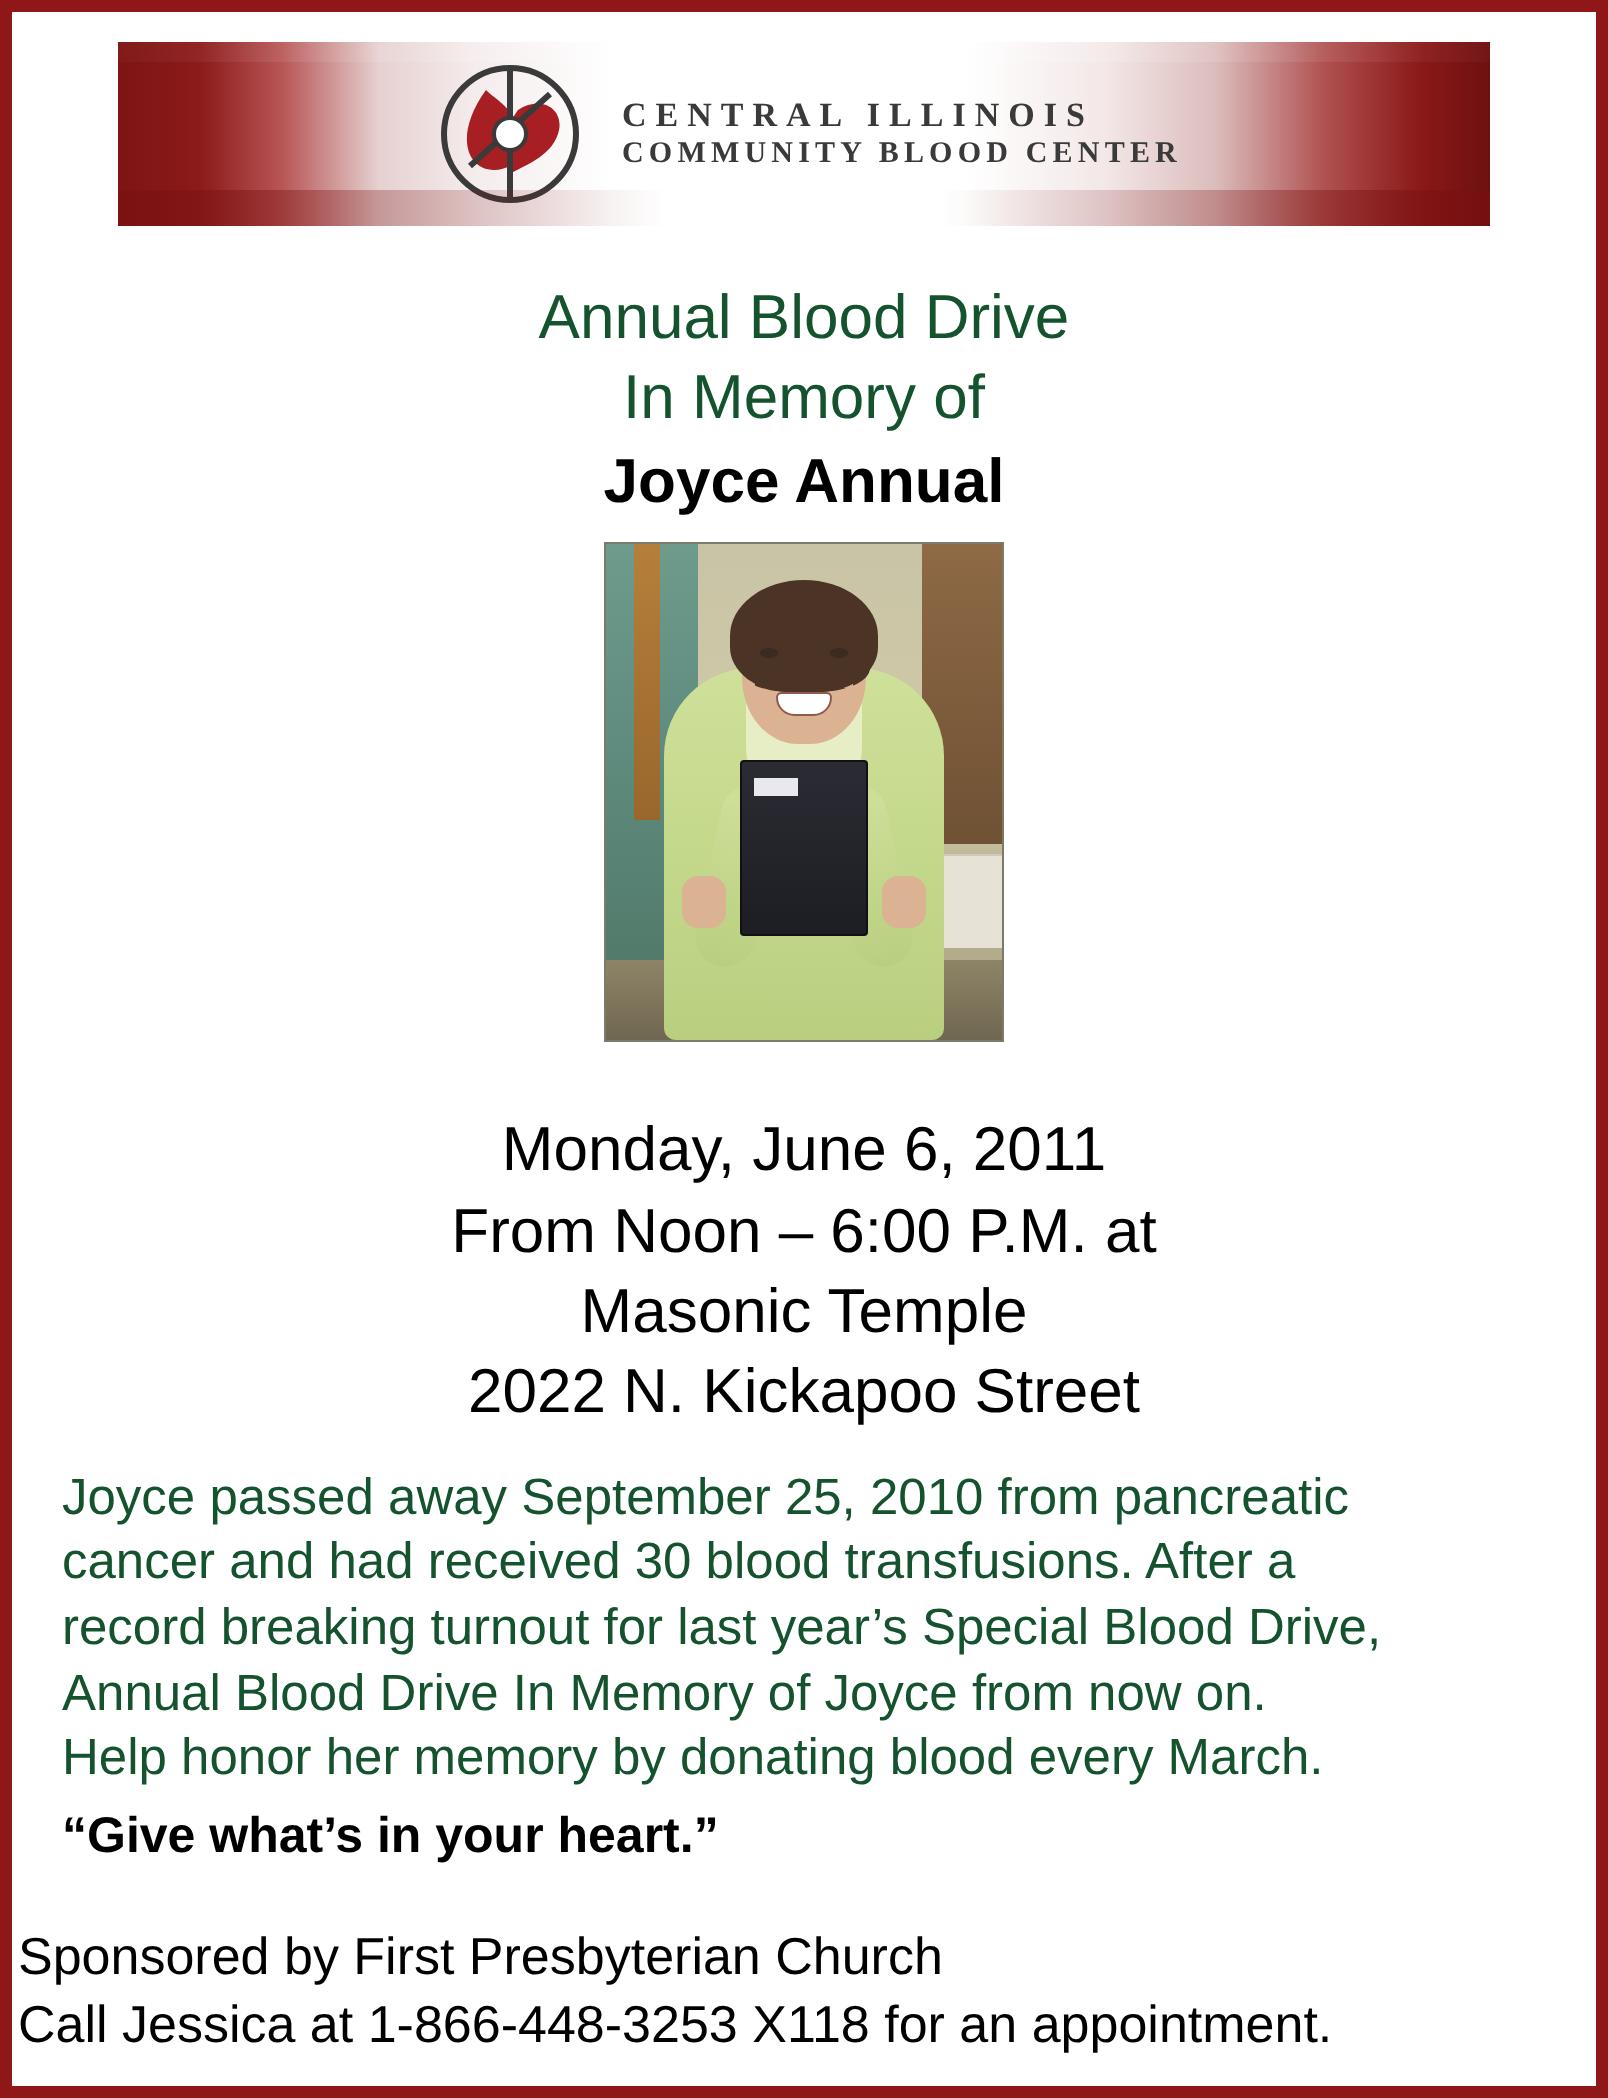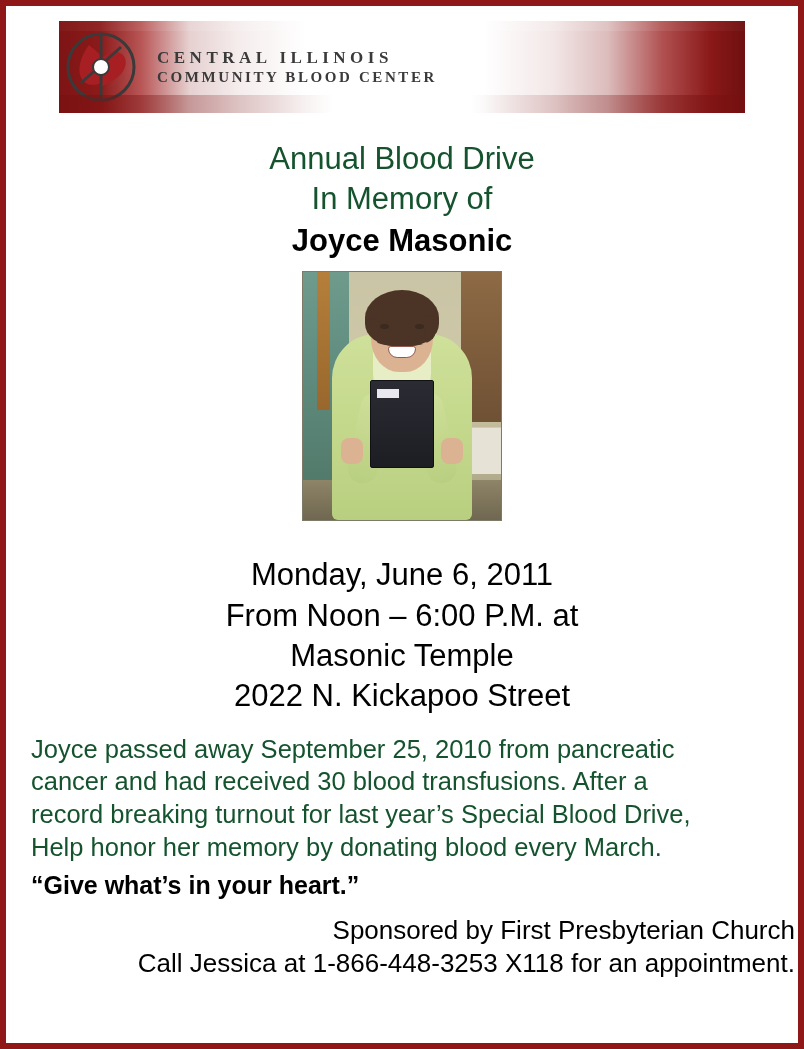--- a/index.html
+++ b/index.html
@@ -64,21 +64,21 @@
     position: absolute;
     left: 0; right: 0; bottom: 0;
     height: 18px;
     background: linear-gradient(90deg, rgba(120,16,16,0.55), rgba(255,255,255,0.0) 40%, rgba(255,255,255,0.0) 60%, rgba(120,16,16,0.55));
   }
   .banner-content {
     position: absolute;
     left: 0; right: 0; top: 0; bottom: 0;
     display: flex;
     align-items: center;
-    justify-content: flex-start;
+    justify-content: center;
     gap: 14px;
   }
   .logo-mark {
     position: relative;
     width: 84px;
     height: 84px;
     flex: none;
   }
   .logo-mark svg { display: block; }
   .logo-text {
@@ -314,22 +314,22 @@
   .quote {
     font-size: 25px;
     font-weight: bold;
     color: #000000;
     margin-top: 6px;
     line-height: 1.3;
   }
 
   
   .footer {
-    text-align: right;
-    margin-top: 12px;
+    text-align: left;
+    margin-top: 28px;
   }
   .footer-line {
     font-size: 26px;
     color: #000000;
     line-height: 1.3;
     white-space: nowrap;
   }
 </style>
 </head>
 <body>
@@ -352,21 +352,21 @@
         <div class="logo-text">
           <div class="logo-line1">CENTRAL ILLINOIS</div>
           <div class="logo-line2">COMMUNITY BLOOD CENTER</div>
         </div>
       </div>
     </div>
 
     <div class="title-block">
       <div class="title-line">Annual Blood Drive</div>
       <div class="title-line">In Memory of</div>
-      <div class="title-name">Joyce Masonic</div>
+      <div class="title-name">Joyce Annual</div>
     </div>
 
     <div class="photo-wrap">
       <div class="photo-bg"></div>
       <div class="photo-wall-left"></div>
       <div class="photo-wall-strip"></div>
       <div class="photo-door"></div>
       <div class="photo-table"></div>
       <div class="photo-floor"></div>
       <div class="person-body">
@@ -393,20 +393,21 @@
       <div class="details-line">Monday, June 6, 2011</div>
       <div class="details-line">From Noon – 6:00 P.M. at</div>
       <div class="details-line">Masonic Temple</div>
       <div class="details-line">2022 N. Kickapoo Street</div>
     </div>
 
     <div class="body-copy">
       <div class="body-line">Joyce passed away September 25, 2010 from pancreatic</div>
       <div class="body-line">cancer and had received 30 blood transfusions. After a</div>
       <div class="body-line">record breaking turnout for last year’s Special Blood Drive,</div>
+      <div class="body-line">Annual Blood Drive In Memory of Joyce from now on.</div>
       <div class="body-line">Help honor her memory by donating blood every March.</div>
       <div class="quote">“Give what’s in your heart.”</div>
     </div>
 
     <div class="footer">
       <div class="footer-line">Sponsored by First Presbyterian Church</div>
       <div class="footer-line">Call Jessica at 1-866-448-3253 X118 for an appointment.</div>
     </div>
 
   </div>

